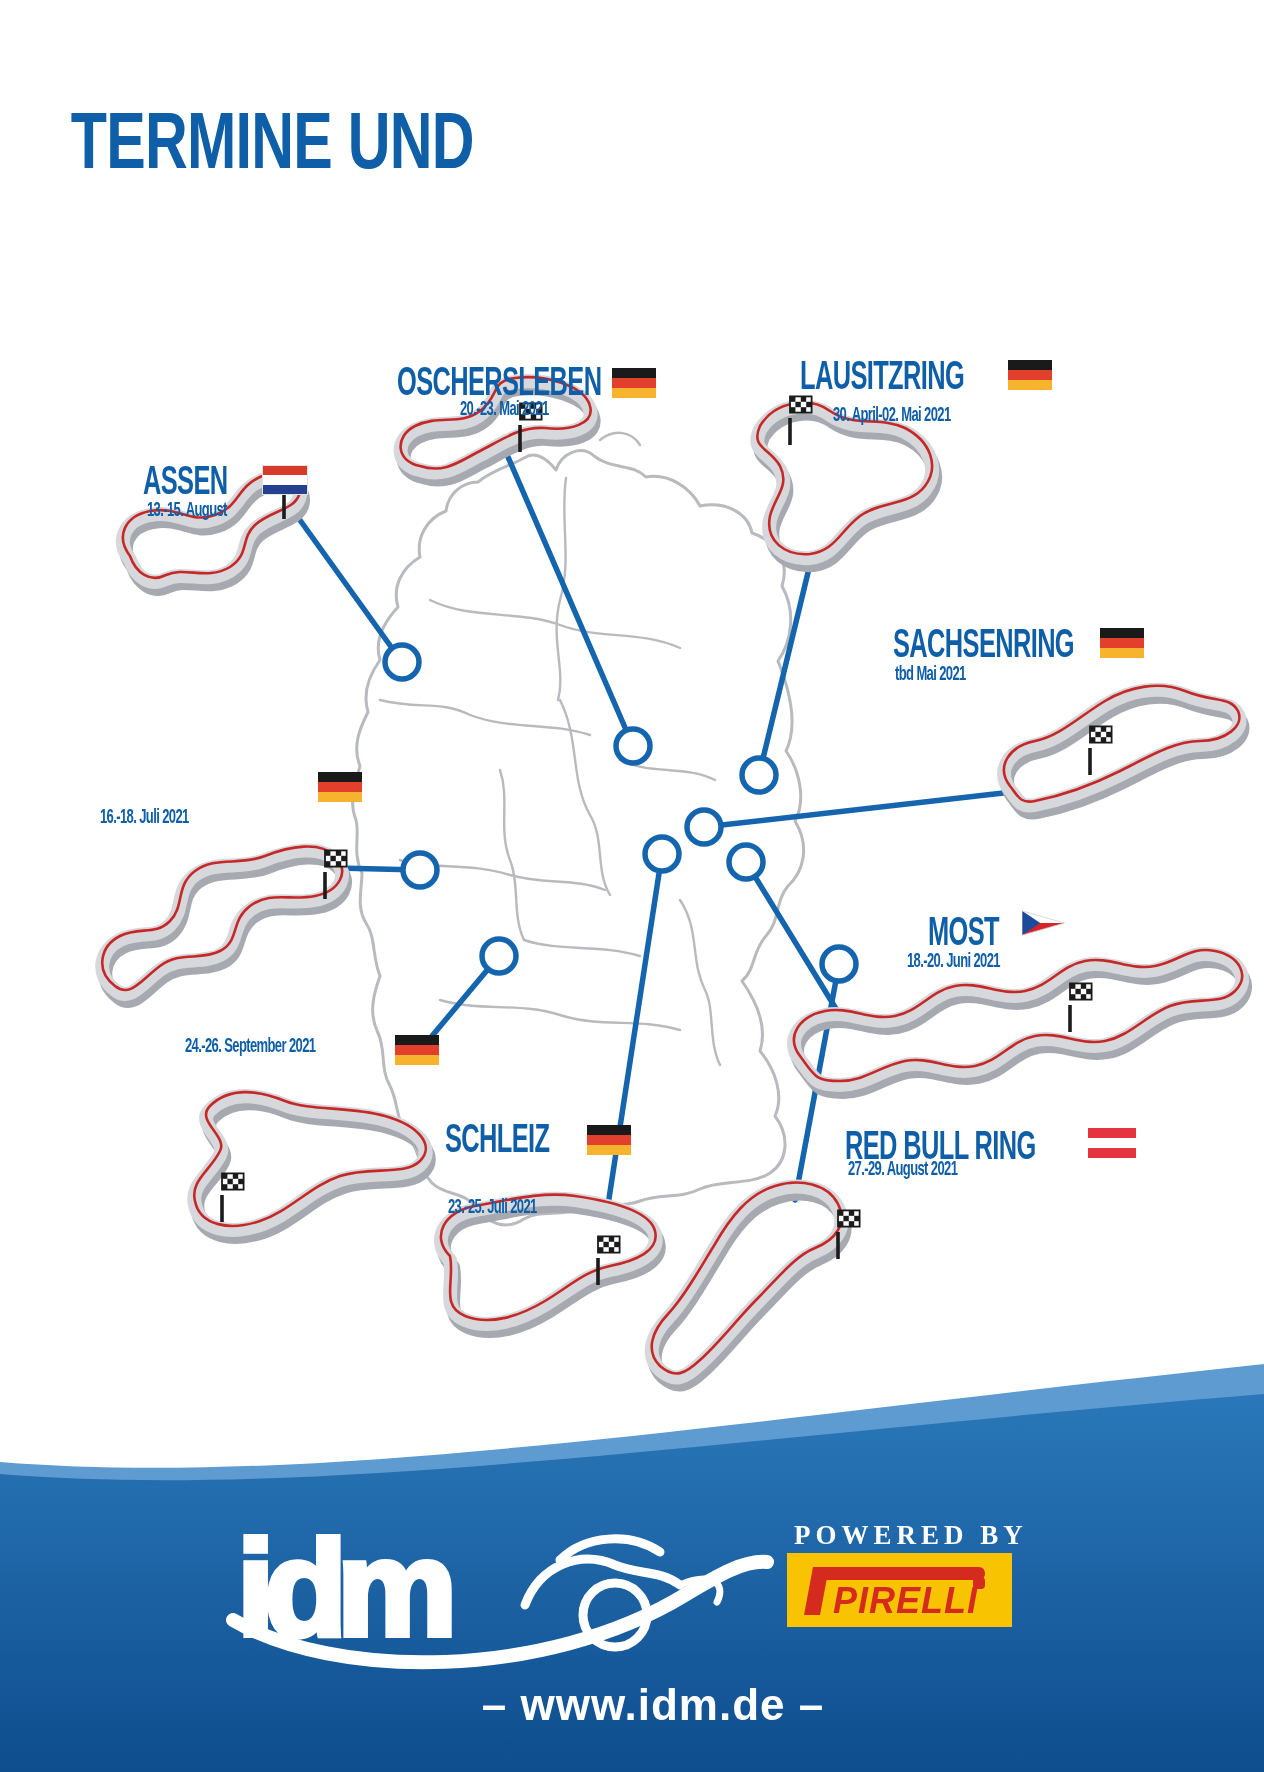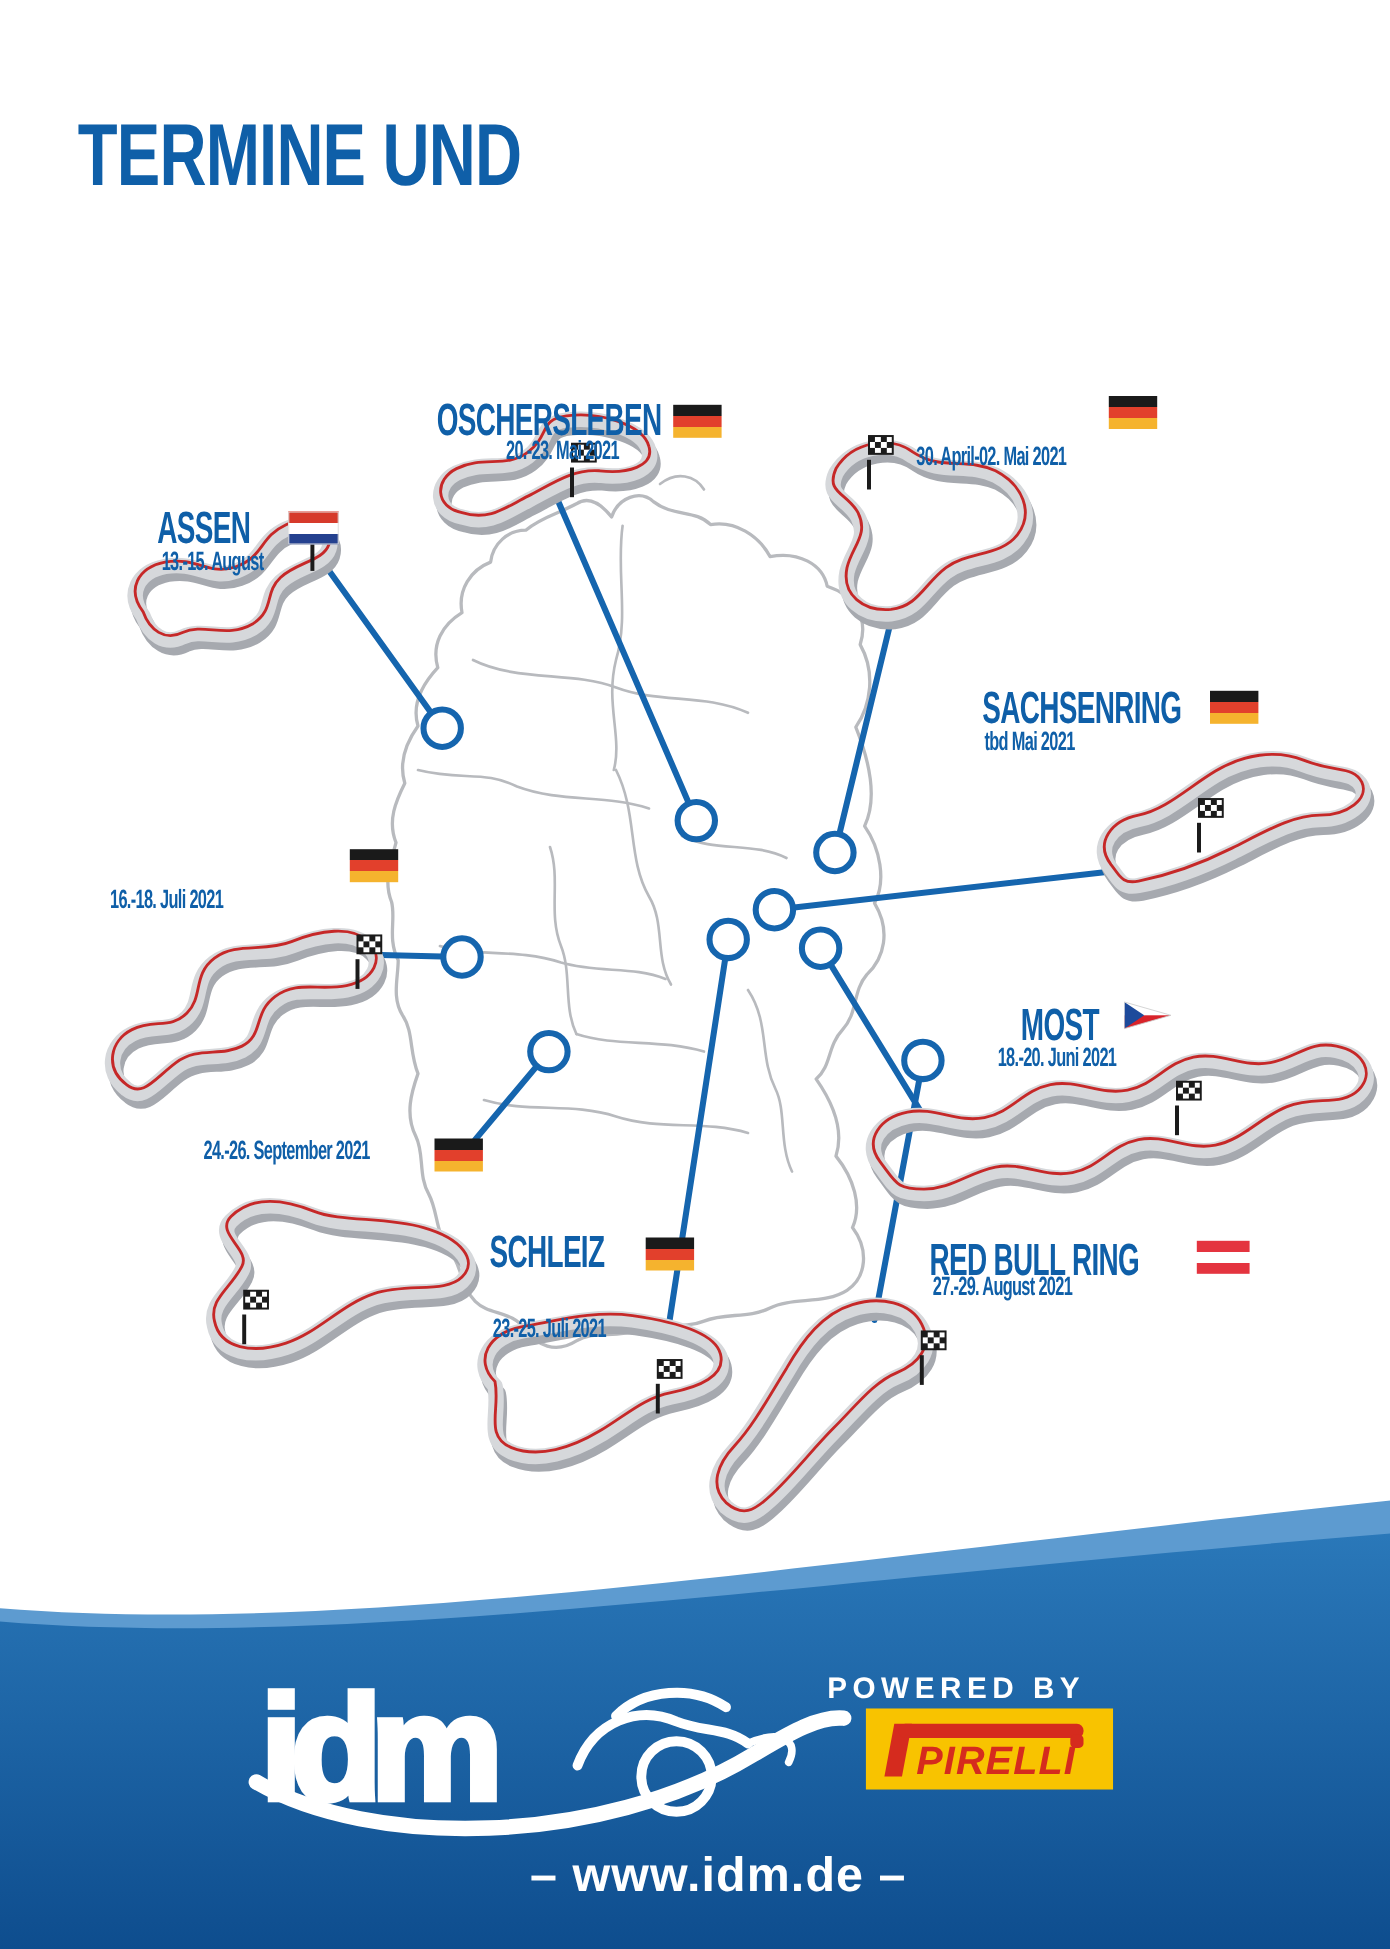--- a/index.html
+++ b/index.html
@@ -8,21 +8,21 @@
     font-family:"Liberation Sans",sans-serif;
   }
   .art{position:absolute;left:0;top:0;width:1264px;height:1772px;}
 
   
   .title{position:absolute;left:0;top:96px;width:100%;text-align:left;
          color:var(--label-blue,#0f5fa8);font-weight:bold;font-size:80px;line-height:1.13;}
   .cndT{display:inline-block;transform:scaleX(.74);transform-origin:50% 50%;white-space:nowrap;letter-spacing:-1px;}
   .lbl{position:absolute;color:var(--label-blue,#0f5fa8);font-weight:bold;white-space:nowrap;}
   .name{font-size:41px;}
-  .date{font-size:24px;}
+  .date{font-size:21px;}
   .cnd{display:inline-block;transform:scaleX(.62);transform-origin:0 50%;white-space:nowrap;letter-spacing:-1px;}
 
   
   .flg{position:absolute;width:44px;height:30px;}
   .de{background:linear-gradient(#1a1a1a 0 33.4%, #e2402c 33.4% 66.7%, #f5b32e 66.7% 100%);}
   .nl{width:46px;background:linear-gradient(#d63a2b 0 33.4%, #ffffff 33.4% 66.7%, #24418f 66.7% 100%);
       box-shadow:inset 0 0 0 1px #e2e2e2;}
   .at{width:48px;background:linear-gradient(#e4343f 0 33.4%, #ffffff 33.4% 66.7%, #e4343f 66.7% 100%);}
 
   
@@ -40,21 +40,21 @@
   .map-line{fill:none;stroke:var(--map-gray,#b8babe);stroke-width:3;stroke-linecap:round;stroke-linejoin:round;}
   .map-line.thin{stroke-width:2.4;}
   .conn{stroke:var(--connector-blue,#1565ae);stroke-width:5.5;stroke-linecap:round;}
   .dot{fill:#ffffff;stroke:var(--connector-blue,#1565ae);stroke-width:5.5;}
   .tr-shadow{stroke:#a6a9af;stroke-width:14;fill:none;stroke-linejoin:round;stroke-linecap:round;transform:translate(3px,7px);}
   .tr-top{stroke:#d6d8db;stroke-width:14;fill:none;stroke-linejoin:round;stroke-linecap:round;}
   .tr-red{stroke:var(--track-red,#c62828);stroke-width:2.6;fill:none;stroke-linejoin:round;stroke-linecap:round;transform:translate(0,-4px);}
 
   
   .footer-txt{position:absolute;color:#fff;font-weight:bold;}
-  .powered{left:752px;top:1520px;font-size:27px;letter-spacing:5px;}
+  .powered{left:794px;top:1520px;font-size:27px;letter-spacing:5px;font-family:Liberation Serif, serif;}
   .website{left:0;top:1680px;width:100%;text-align:center;font-size:44px;letter-spacing:1px;margin-left:21px;}
 </style>
 </head>
 <body>
 
 <div class="poster">
 
   <svg class="art" viewBox="0 0 1264 1772">
     <defs>
       <path id="t-assen" d="M130,560 C115,540 125,520 150,515 C180,510 190,528 215,519 C240,510 236,492 260,481 C284,470 305,480 299,499 C294,514 270,515 255,529 C240,543 250,558 230,571 C206,585 186,570 166,579 C150,587 136,577 130,560 Z"></path>
@@ -201,20 +201,21 @@
   </svg>
 
   <div class="title">
     <div><span class="cndT">TERMINE UND</span></div>
   </div>
 
   <div class="lbl name n0"><span class="cnd">OSCHERSLEBEN</span></div>
   <div class="flg de f0"></div>
   <div class="lbl date d0"><span class="cnd">20.-23. Mai 2021</span></div>
 
+  <div class="lbl name n1"><span class="cnd">LAUSITZRING</span></div>
   <div class="flg de f1"></div>
   <div class="lbl date d1"><span class="cnd">30. April-02. Mai 2021</span></div>
 
   <div class="lbl name n2"><span class="cnd">ASSEN</span></div>
   <div class="flg nl f2"></div>
   <div class="lbl date d2"><span class="cnd">13.-15. August</span></div>
 
   <div class="lbl name n3"><span class="cnd">SACHSENRING</span></div>
   <div class="flg de f3"></div>
   <div class="lbl date d3"><span class="cnd">tbd Mai 2021</span></div>

